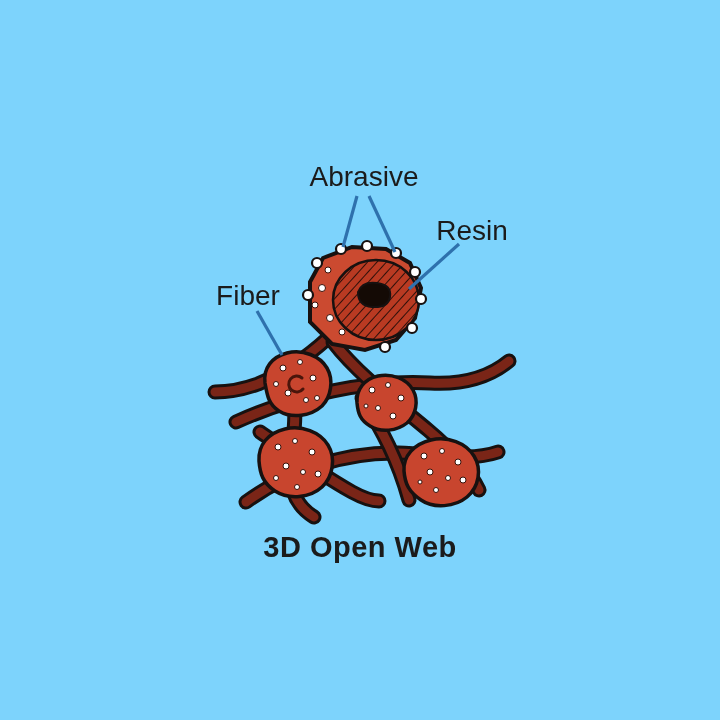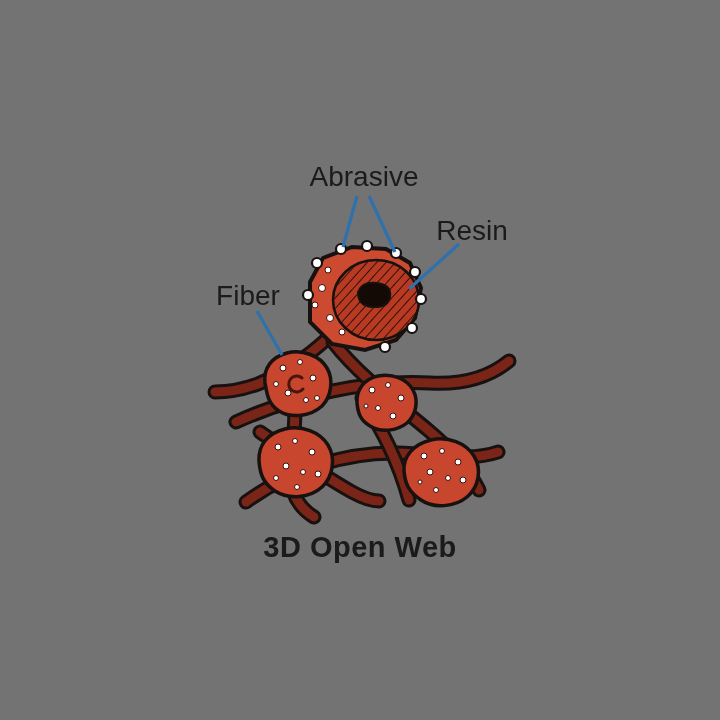--- a/index.html
+++ b/index.html
@@ -1,17 +1,17 @@
 <!DOCTYPE html>
 <html><head>
 <meta charset="utf-8">
 <style>
   html,body{margin:0;padding:0;background:#ffffff;}
   #stage{
-    position:relative;width:720px;height:720px;background:#737373;
+    position:relative;width:720px;height:720px;background:#7dd3fc;
     font-family:"Liberation Sans", sans-serif;overflow:hidden;
   }
   svg{display:block;}
   .fiber-out{stroke:#171110;stroke-width:15;fill:none;stroke-linecap:round;}
   .fiber-in{stroke:#7a2517;stroke-width:9;fill:none;stroke-linecap:round;}
   .blob{fill:#c8452e;stroke:#171110;stroke-width:3.5;}
   .bigblob{fill:#cb4a30;stroke:#171110;stroke-width:4;}
   .speck{fill:#ffffff;stroke:#3a120a;stroke-width:1;}
   .bump{fill:#ffffff;stroke:#171110;stroke-width:2.2;}
   .leader{stroke:#2e71ad;stroke-width:3.2;fill:none;}

